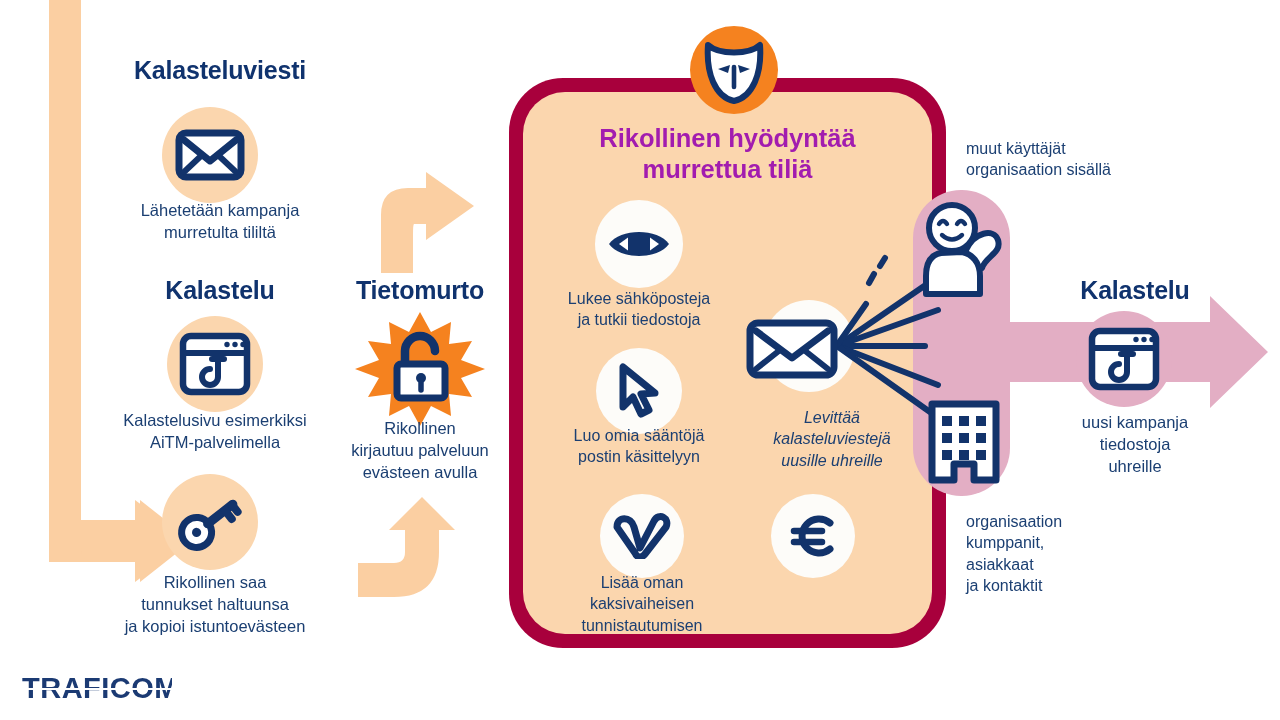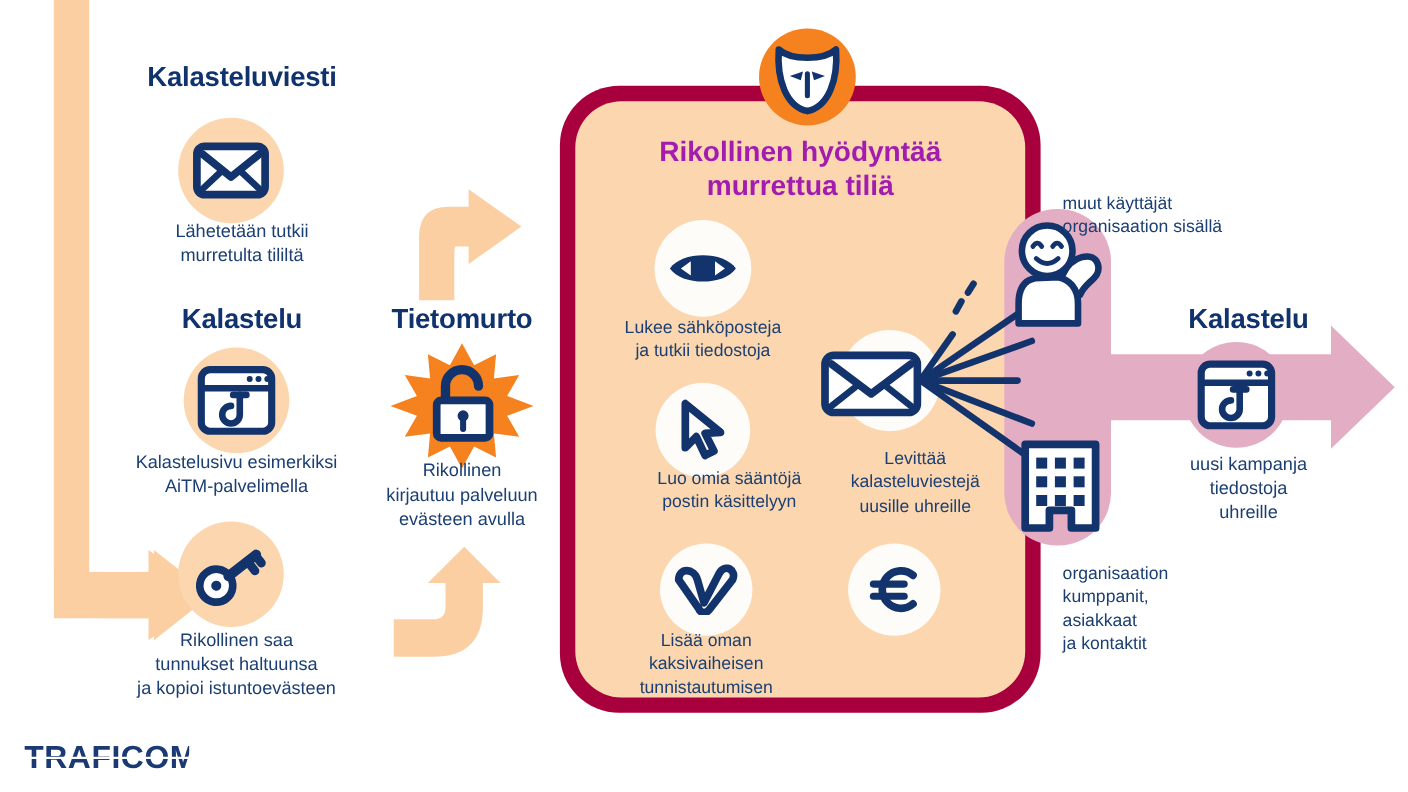--- a/index.html
+++ b/index.html
@@ -82,21 +82,21 @@
 
   <div class="abs ctr heading" style="left:60px;top:57px;width:320px;">Kalasteluviesti</div>
   <div class="circ circ-peach" style="left:162px;top:107px;width:96px;height:96px;"></div>
   <div class="iconwrap" style="left:162px;top:107px;width:96px;height:96px;">
     <svg width="70" height="56" viewBox="0 0 70 56">
       <rect x="4" y="6" width="62" height="44" rx="7" ry="7" fill="#fff" stroke="#12336b" stroke-width="7"></rect>
       <path d="M 9 13 L 35 34 L 61 13" fill="none" stroke="#12336b" stroke-width="7" stroke-linecap="round" stroke-linejoin="round"></path>
       <path d="M 9 45 L 27 28 M 61 45 L 43 28" fill="none" stroke="#12336b" stroke-width="6" stroke-linecap="round"></path>
     </svg>
   </div>
-  <div class="abs ctr caption" style="left:70px;top:200px;width:300px;white-space:pre-line;">Lähetetään tutkii
+  <div class="abs ctr caption" style="left:70px;top:200px;width:300px;white-space:pre-line;">Lähetetään kampanja
 murretulta tililtä</div>
 
   <div class="abs ctr heading" style="left:60px;top:277px;width:320px;">Kalastelu</div>
   <div class="circ circ-peach" style="left:167px;top:316px;width:96px;height:96px;"></div>
   <div class="iconwrap" style="left:167px;top:316px;width:96px;height:96px;">
     <svg width="72" height="66" viewBox="0 0 72 66">
       <rect x="4" y="5" width="64" height="56" rx="8" ry="8" fill="#fff" stroke="#12336b" stroke-width="6.5"></rect>
       <line x1="6" y1="22" x2="66" y2="22" stroke="#12336b" stroke-width="6"></line>
       <circle cx="48" cy="13.5" r="2.7" fill="#12336b"></circle>
       <circle cx="56" cy="13.5" r="2.7" fill="#12336b"></circle>
@@ -161,21 +161,21 @@
   </div>
   <div class="abs panel-cap" style="left:518px;top:288px;width:242px;white-space:pre-line;">Lukee sähköposteja
 ja tutkii tiedostoja</div>
 
   <div class="circ circ-white" style="left:596px;top:348px;width:86px;height:86px;"></div>
   <div class="iconwrap" style="left:596px;top:348px;width:86px;height:86px;">
     <svg width="48" height="58" viewBox="0 0 48 58">
       <path d="M 8 5 L 8 45 L 18 35 L 26 52 L 34 48 L 26 32 L 40 31 Z" fill="none" stroke="#12336b" stroke-width="7" stroke-linejoin="round" stroke-linecap="round"></path>
     </svg>
   </div>
-  <div class="abs panel-cap" style="left:547px;top:425px;width:232px;white-space:pre-line;">Luo omia sääntöjä
+  <div class="abs panel-cap" style="left:523px;top:425px;width:232px;white-space:pre-line;">Luo omia sääntöjä
 postin käsittelyyn</div>
 
   <div class="circ circ-white" style="left:600px;top:494px;width:84px;height:84px;"></div>
   <div class="iconwrap" style="left:600px;top:494px;width:84px;height:84px;">
     <svg width="60" height="46" viewBox="0 0 60 46">
       <path d="M 5 14 C 5 3 19 3 22 14 L 28 35 L 42 8 C 47 -1 58 5 54 14 L 33 41 C 30 45 25 45 23 40 Z" fill="none" stroke="#12336b" stroke-width="7" stroke-linejoin="round" stroke-linecap="round"></path>
     </svg>
   </div>
   <div class="abs panel-cap" style="left:528px;top:572px;width:228px;white-space:pre-line;">Lisää oman
 kaksivaiheisen
@@ -205,21 +205,21 @@
       <line x1="880" y1="266" x2="885" y2="258"></line>
     </g>
   </svg>
   <div class="iconwrap" style="left:746px;top:318px;width:92px;height:62px;">
     <svg width="92" height="62" viewBox="0 0 92 62">
       <rect x="4" y="5" width="84" height="52" rx="8" ry="8" fill="#fff" stroke="#12336b" stroke-width="7"></rect>
       <path d="M 10 13 L 46 40 L 82 13" fill="none" stroke="#12336b" stroke-width="7" stroke-linecap="round" stroke-linejoin="round"></path>
       <path d="M 10 51 L 34 32 M 82 51 L 58 32" fill="none" stroke="#12336b" stroke-width="6" stroke-linecap="round"></path>
     </svg>
   </div>
-  <div class="abs panel-cap" style="left:716px;top:407px;width:232px;white-space:pre-line;">Levittää
+  <div class="abs panel-cap" style="left:716px;top:407px;width:232px;white-space:pre-line;font-style:italic;">Levittää
 kalasteluviestejä
 uusille uhreille</div>
 
   <div class="iconwrap" style="left:918px;top:196px;width:90px;height:104px;">
     <svg width="86" height="100" viewBox="0 0 86 100">
       <path d="M 46 52 C 54 34 74 30 78 42 C 82 55 66 58 62 70" fill="#fff" stroke="#12336b" stroke-width="6" stroke-linejoin="round" stroke-linecap="round"></path>
       <path d="M 21 55 C 10 57 6 66 6 78 L 6 96 L 60 96 L 60 78 C 60 64 52 56 42 54 Z" fill="#fff" stroke="#12336b" stroke-width="6" stroke-linejoin="round"></path>
       <circle cx="32" cy="30" r="23" fill="#fff" stroke="#12336b" stroke-width="6"></circle>
       <path d="M 19 26 Q 23 20 27 26" fill="none" stroke="#12336b" stroke-width="4.4" stroke-linecap="round"></path>
       <path d="M 37 26 Q 41 20 45 26" fill="none" stroke="#12336b" stroke-width="4.4" stroke-linecap="round"></path>
@@ -237,21 +237,21 @@
         <rect x="17" y="39" width="10" height="10"></rect>
         <rect x="34" y="39" width="10" height="10"></rect>
         <rect x="51" y="39" width="10" height="10"></rect>
         <rect x="17" y="56" width="10" height="10"></rect>
         <rect x="34" y="56" width="10" height="10"></rect>
         <rect x="51" y="56" width="10" height="10"></rect>
       </g>
     </svg>
   </div>
 
-  <div class="abs side-note" style="left:966px;top:138px;width:230px;white-space:pre-line;margin-top:37px;">muut käyttäjät
+  <div class="abs side-note" style="left:966px;top:138px;width:230px;white-space:pre-line;">muut käyttäjät
 organisaation sisällä</div>
   <div class="abs side-note" style="left:966px;top:511px;width:230px;white-space:pre-line;">organisaation
 kumppanit,
 asiakkaat
 ja kontaktit</div>
 
   <div class="abs ctr heading" style="left:1010px;top:277px;width:250px;">Kalastelu</div>
   <div class="circ circ-pink" style="left:1076px;top:311px;width:96px;height:96px;"></div>
   <div class="iconwrap" style="left:1076px;top:311px;width:96px;height:96px;">
     <svg width="72" height="66" viewBox="0 0 72 66">

